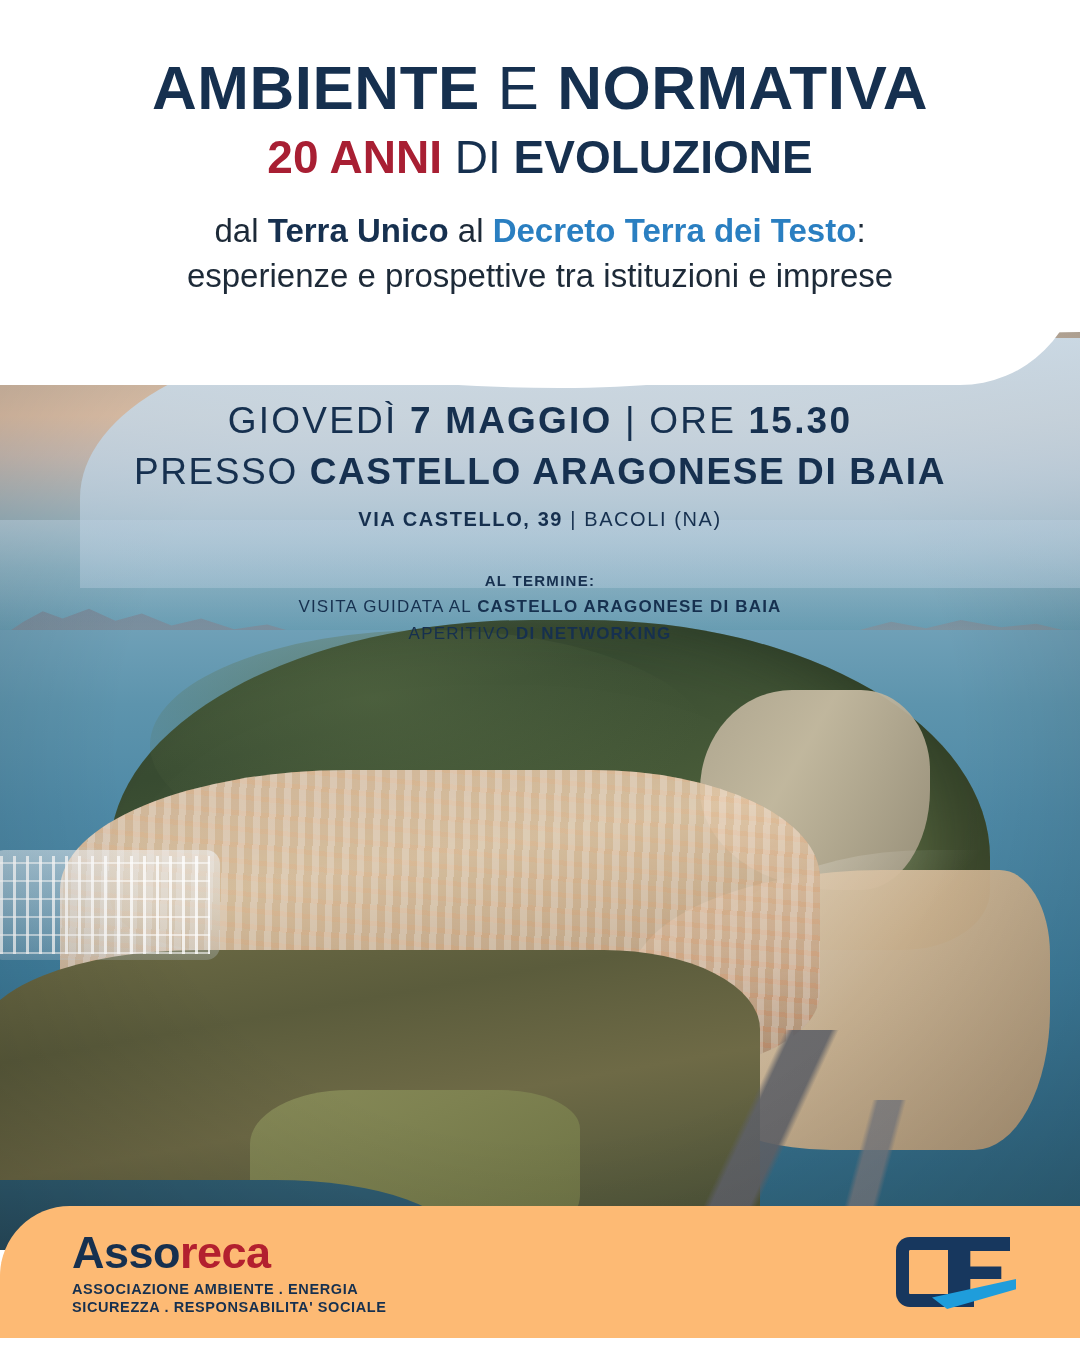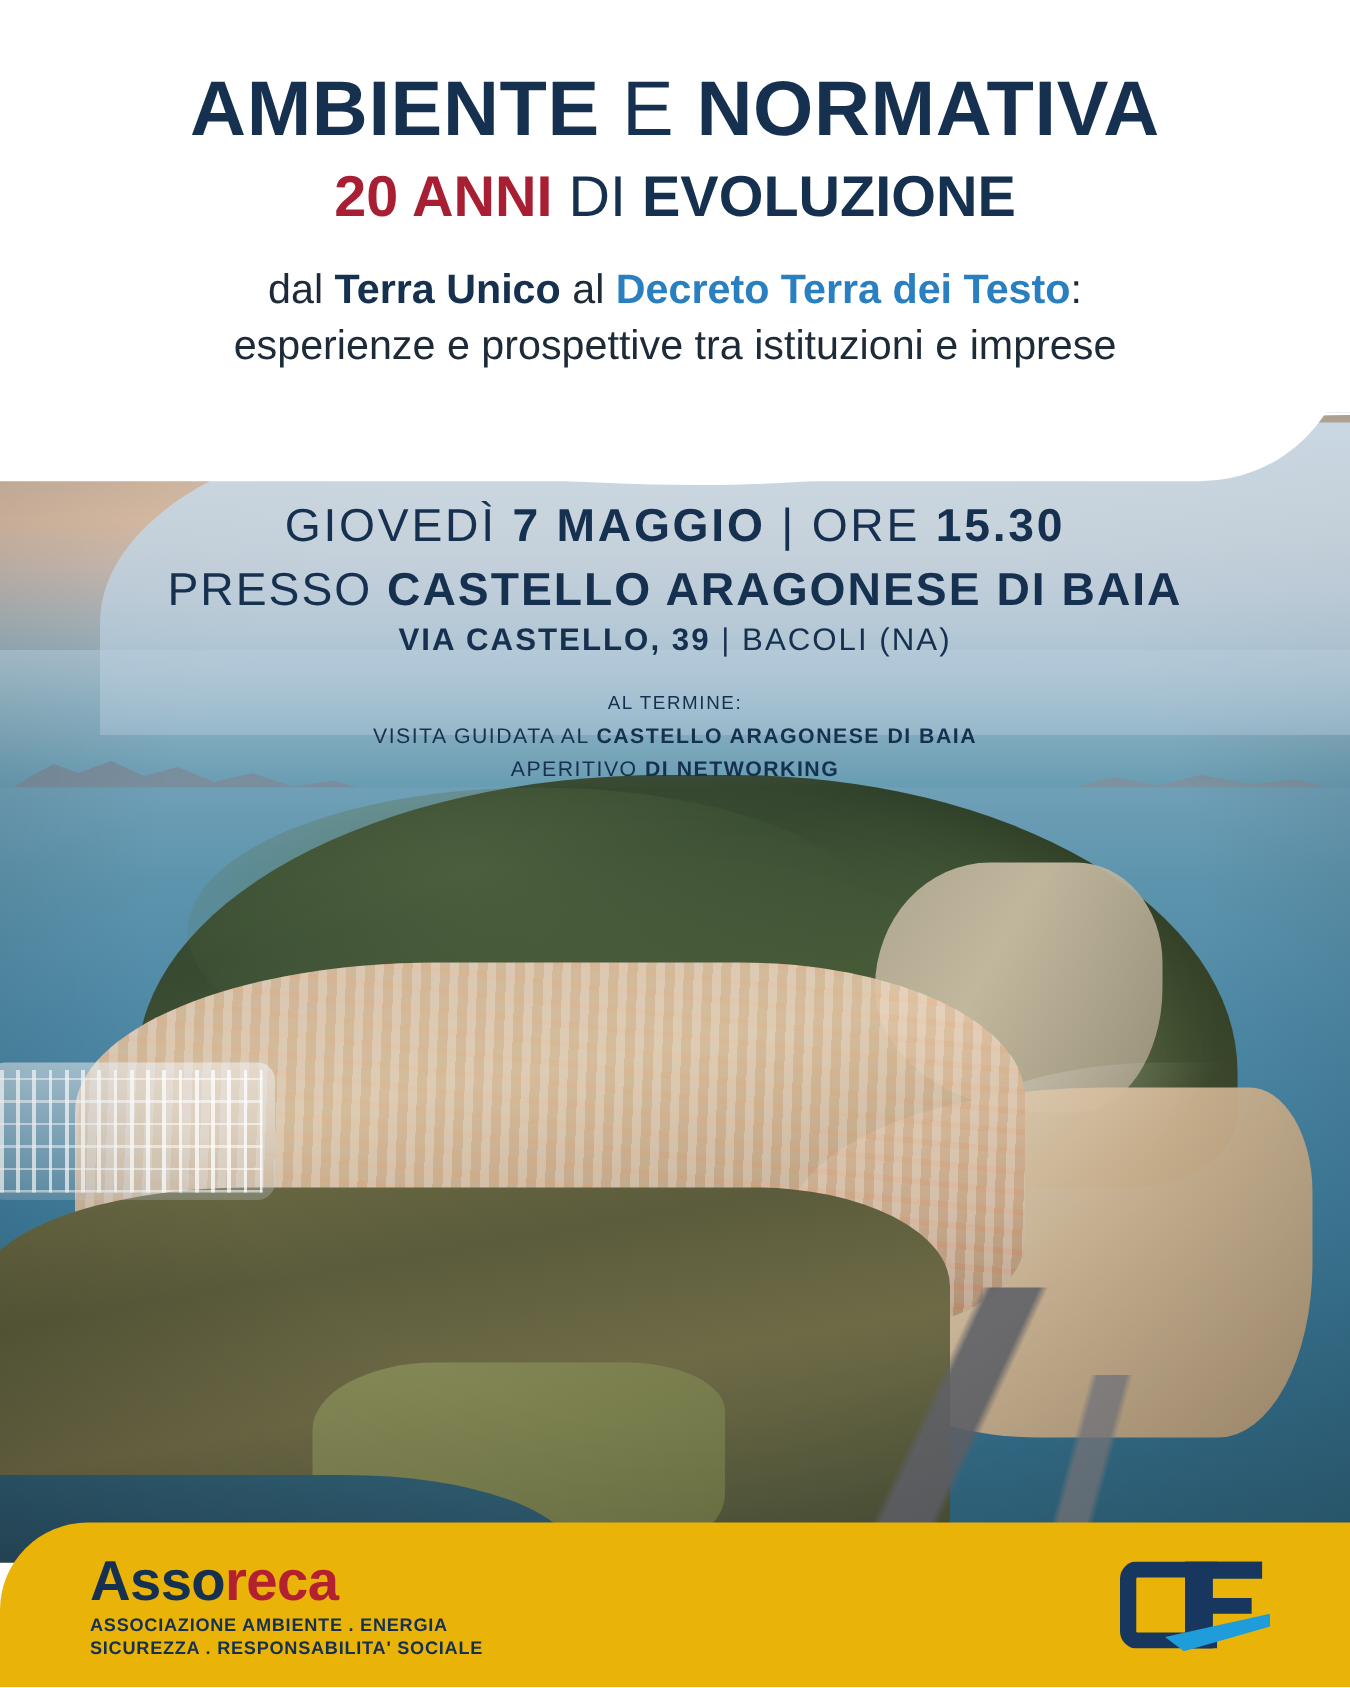--- a/index.html
+++ b/index.html
@@ -200,35 +200,35 @@
   .ev1 {
     font-size:37px; letter-spacing:2.2px; font-weight:400; line-height:1.25;
   }
   .ev1 b { font-weight:700; }
   .ev2 {
     font-size:37px; letter-spacing:1.6px; font-weight:400; line-height:1.3;
     margin-top:4px;
   }
   .ev2 b { font-weight:700; }
   .ev3 {
-    margin-top:2px;
-    font-size:25px; letter-spacing:1.6px; font-weight:400;
+    margin-top:12px;
+    font-size:20px; letter-spacing:1.6px; font-weight:400;
   }
   .ev3 b { font-weight:700; }
   .ev4 {
-    margin-top:24px; font-size:15px; letter-spacing:1.3px; font-weight:400;
+    margin-top:38px; font-size:15px; letter-spacing:1.3px; font-weight:700;
     line-height:1.55;
   }
   .ev5 { font-size:17px; letter-spacing:1.2px; font-weight:400; line-height:1.6; }
   .ev5 b { font-weight:700; }
 
   
   .footer {
-    position:absolute; left:0; bottom:0; width:1080px; height:132px;
-    background:#eab308;
+    position:absolute; left:0; bottom:12px; width:1080px; height:132px;
+    background:#fdba74;
     border-top-left-radius:70px;
     border-top-right-radius:0;
     z-index:8;
   }
   .footer-inner {
     position:relative; width:100%; height:100%;
     display:flex; align-items:center; justify-content:space-between;
     padding:0 64px 0 72px;
   }
   

